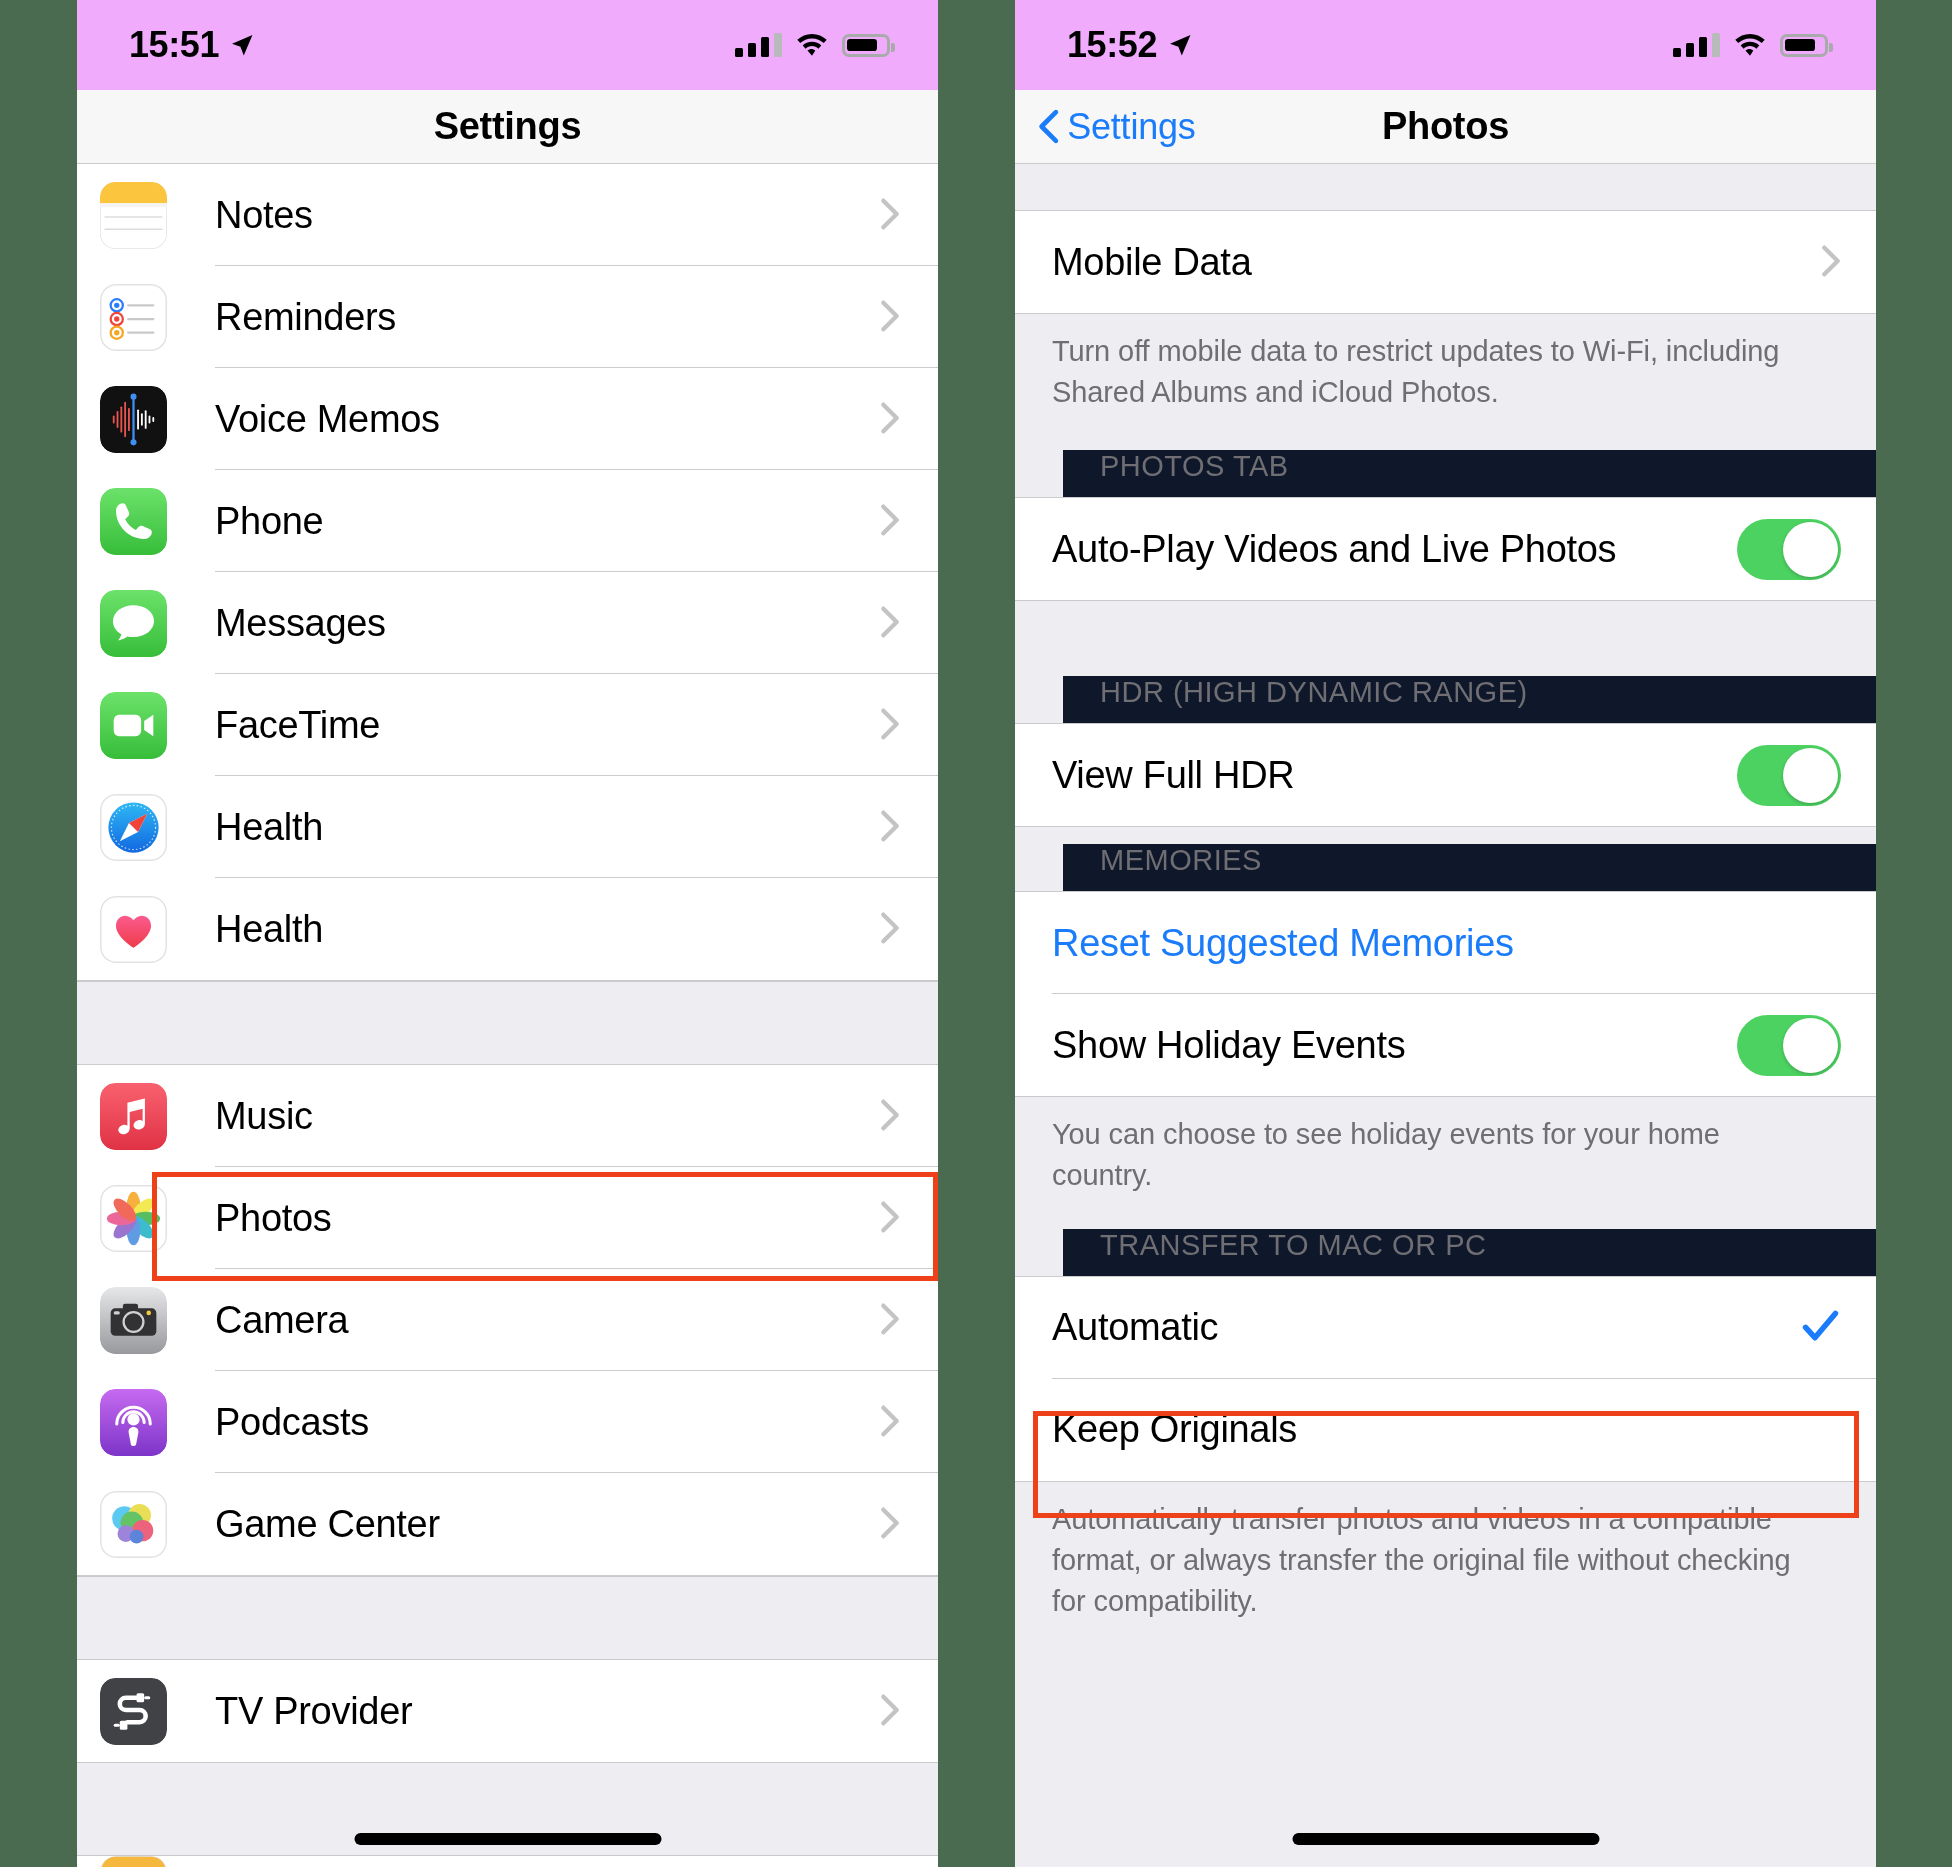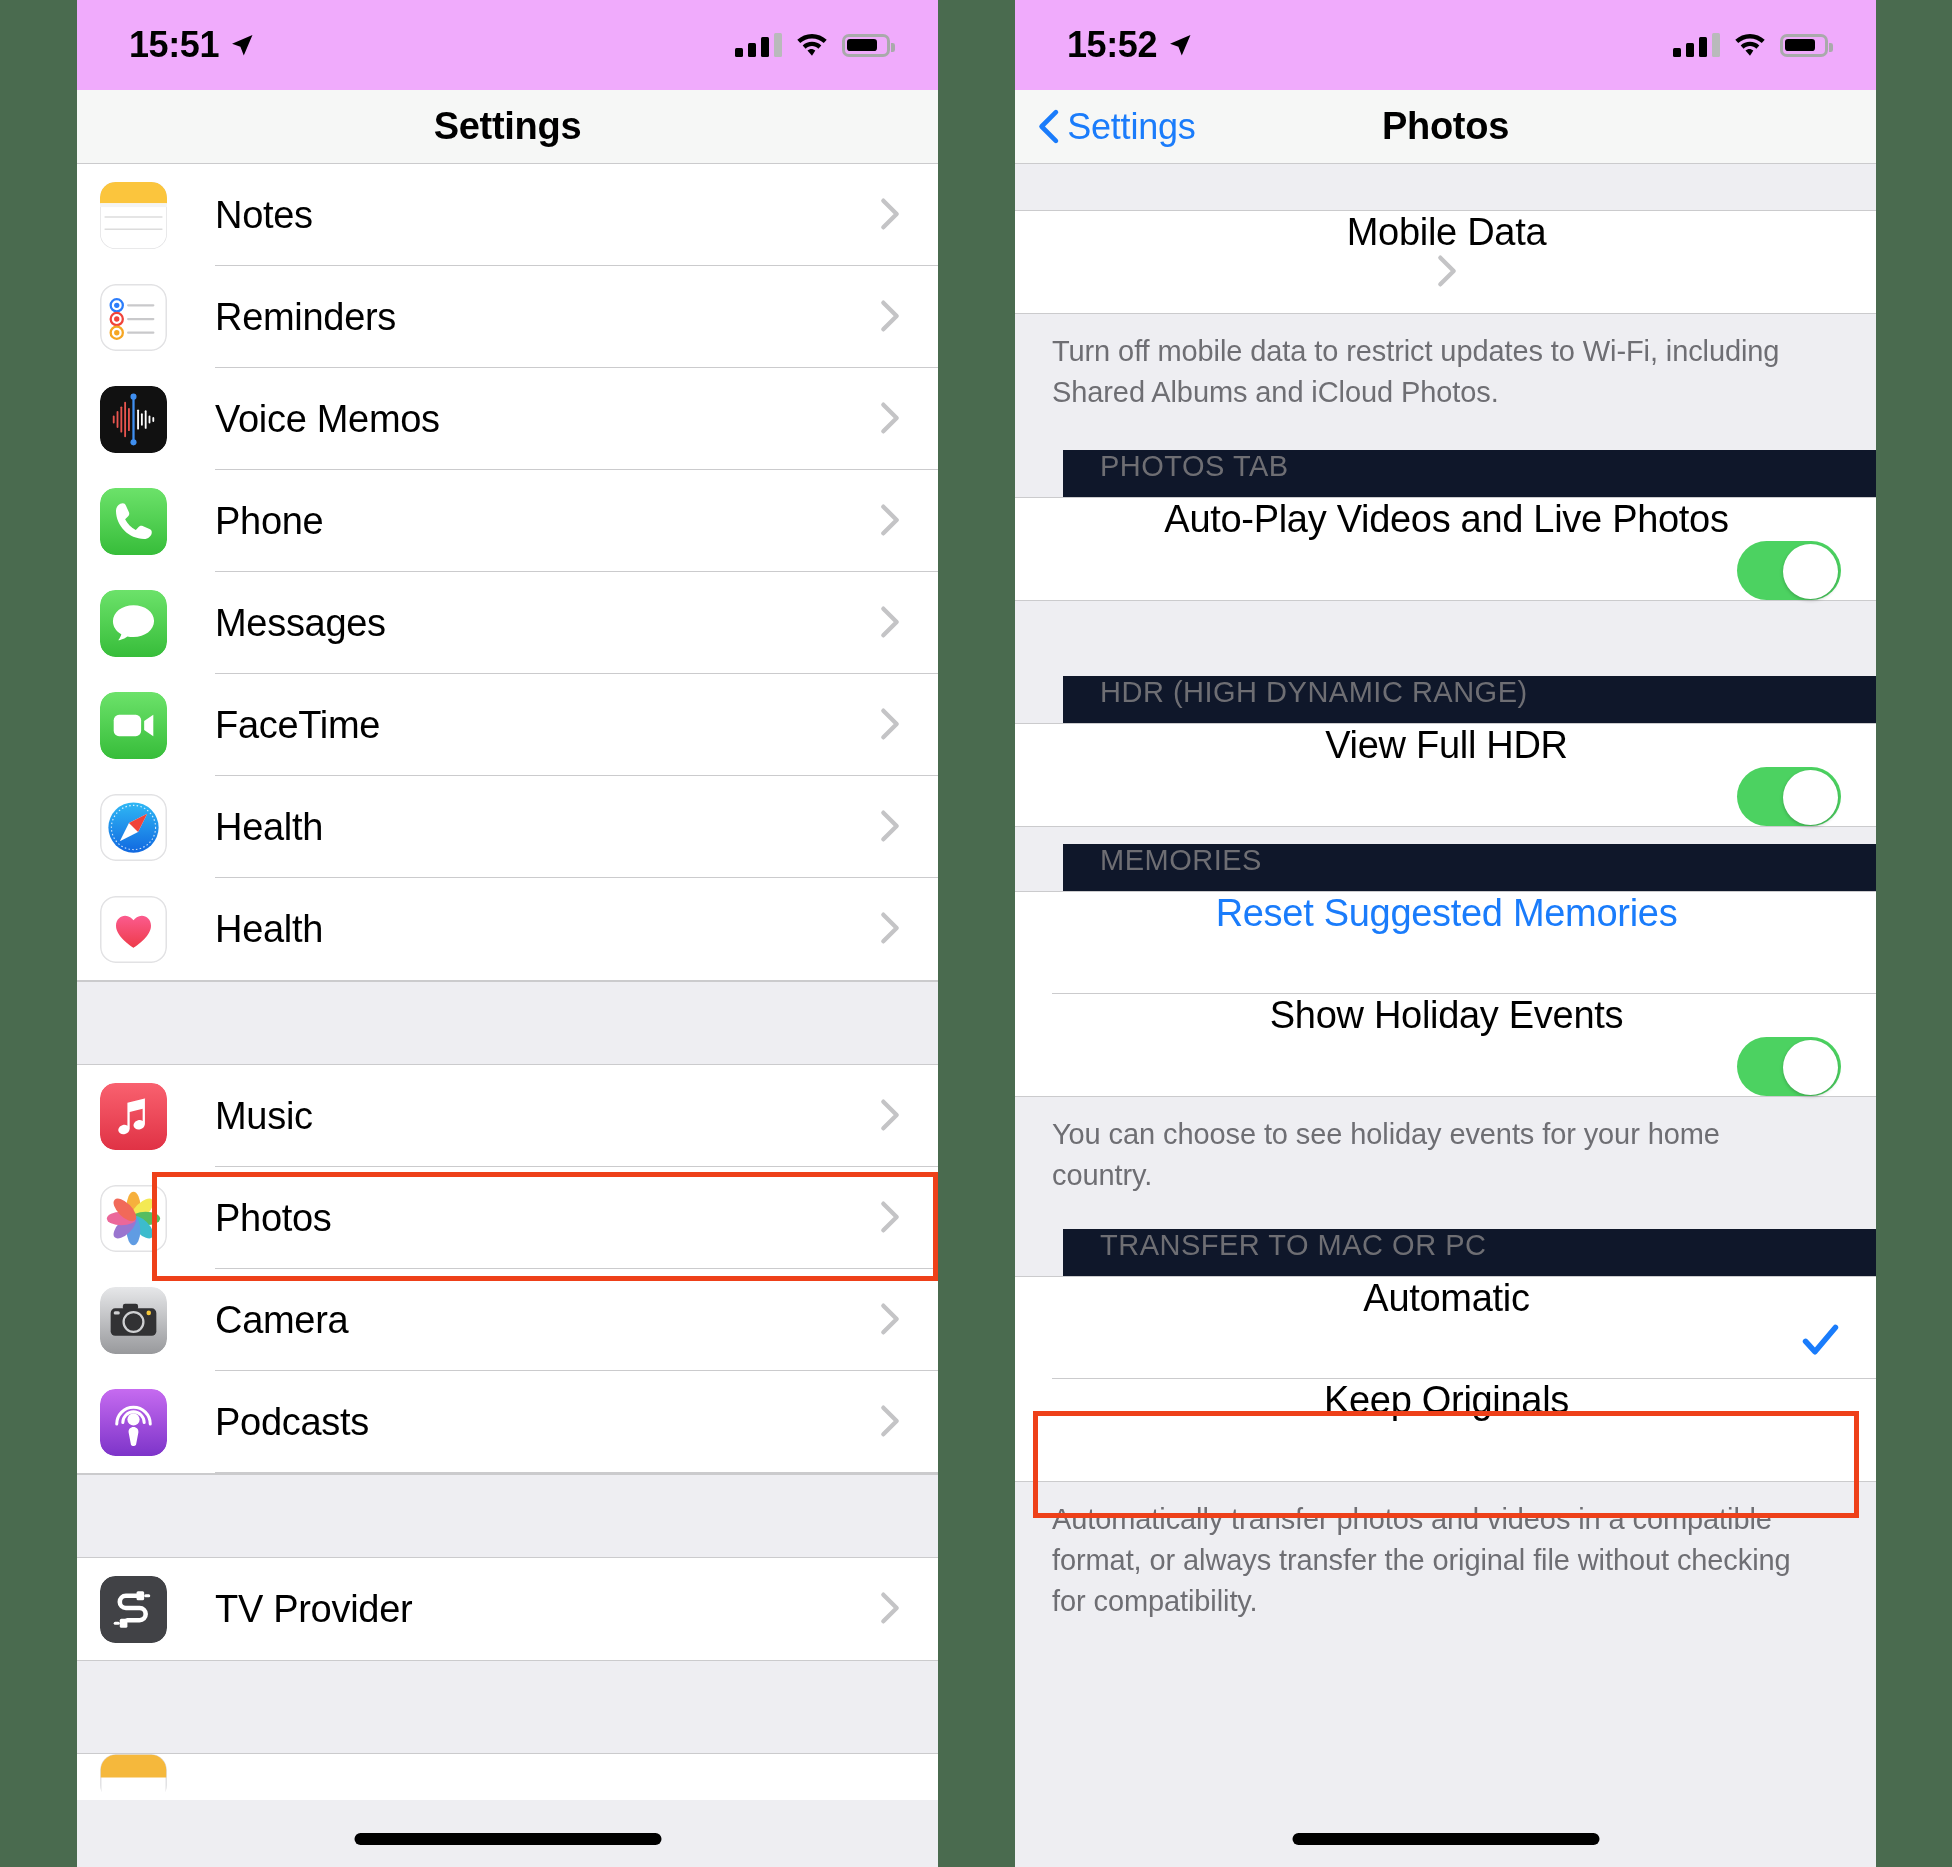--- a/index.html
+++ b/index.html
@@ -73,21 +73,21 @@
     position: absolute; left: 138px; right: 0; bottom: 0; height: 0.8px; background: #cbcbcd;
   }
   .app-icon { width: 67px; height: 67px; flex: 0 0 67px; border-radius: 15.3px; overflow: hidden;
               position: relative; }
   .row-label { margin-left: 48px; font-size: 38px; color: #000; letter-spacing: -0.3px; }
   .chev { margin-left: auto; margin-right: 38px; }
 
   
   .srow {
     display:flex; align-items:center; height:102px; background:#fff;
-    position:relative; padding: 0 35px 0 37px; flex-direction: column;
+    position:relative; padding: 0 35px 0 37px;
   }
   .srow .hairline { position:absolute; left:37px; right:0; bottom:0; height:0.8px; background:#cbcbcd; }
   .srow-label { font-size:38px; color:#000; letter-spacing:-0.3px; }
   .srow-label.link { color:#1a7cfb; }
   .srow .spacer { margin-left:auto; }
 
   .toggle { width: 104px; height: 61px; border-radius: 31px; background:#4cd261;
             position: relative; margin-left:auto; }
   .toggle .knob { position:absolute; top:3.1px; right:3.1px; width:55px; height:55px;
                   border-radius:28px; background:#fff; box-shadow: 0 1.5px 3.8px rgba(0,0,0,.22); }
@@ -451,20 +451,42 @@
           </div>
           <span class="row-label">Podcasts</span>
           <span class="chev">
             <svg width="20" height="34" viewBox="0 0 12 20">
                 <path d="M2 2l8 8-8 8" fill="none" stroke="#c4c4c6" stroke-width="2.6" stroke-linecap="round" stroke-linejoin="round"></path>
               </svg>
           </span>
           <div class="hairline"></div>
         </div>
 
+        <div class="row nohair">
+          <div class="app-icon">
+            <svg viewBox="0 0 88 88" width="67" height="67">
+              <rect x="1" y="1" width="86" height="86" rx="20" fill="#fff" stroke="#e2e2e4" stroke-width="2"></rect>
+              <g opacity=".85">
+                <circle cx="32" cy="36" r="16" fill="#3fc0f0"></circle>
+                <circle cx="52" cy="32" r="15" fill="#e8d93a"></circle>
+                <circle cx="42" cy="42" r="15" fill="#49b94a"></circle>
+                <circle cx="56" cy="52" r="14" fill="#ea4767"></circle>
+                <circle cx="34" cy="56" r="11" fill="#8b6fd4"></circle>
+                <circle cx="48" cy="60" r="9" fill="#3f6fd4"></circle>
+              </g>
+            </svg>
+          </div>
+          <span class="row-label">Game Center</span>
+          <span class="chev">
+            <svg width="20" height="34" viewBox="0 0 12 20">
+                <path d="M2 2l8 8-8 8" fill="none" stroke="#c4c4c6" stroke-width="2.6" stroke-linecap="round" stroke-linejoin="round"></path>
+              </svg>
+          </span>
+
+        </div>
       </div>
 
       <div class="sep-block tall"></div>
 
       <div class="group group-bottom-border">
         <div class="row nohair">
           <div class="app-icon">
             <svg viewBox="0 0 88 88" width="67" height="67">
               <rect width="88" height="88" rx="20" fill="#414246"></rect>
               <path d="M48 26H34a8 8 0 0 0 0 16h18a8 8 0 0 1 0 16H36" fill="none" stroke="#fff" stroke-width="6" stroke-linecap="round"></path>

